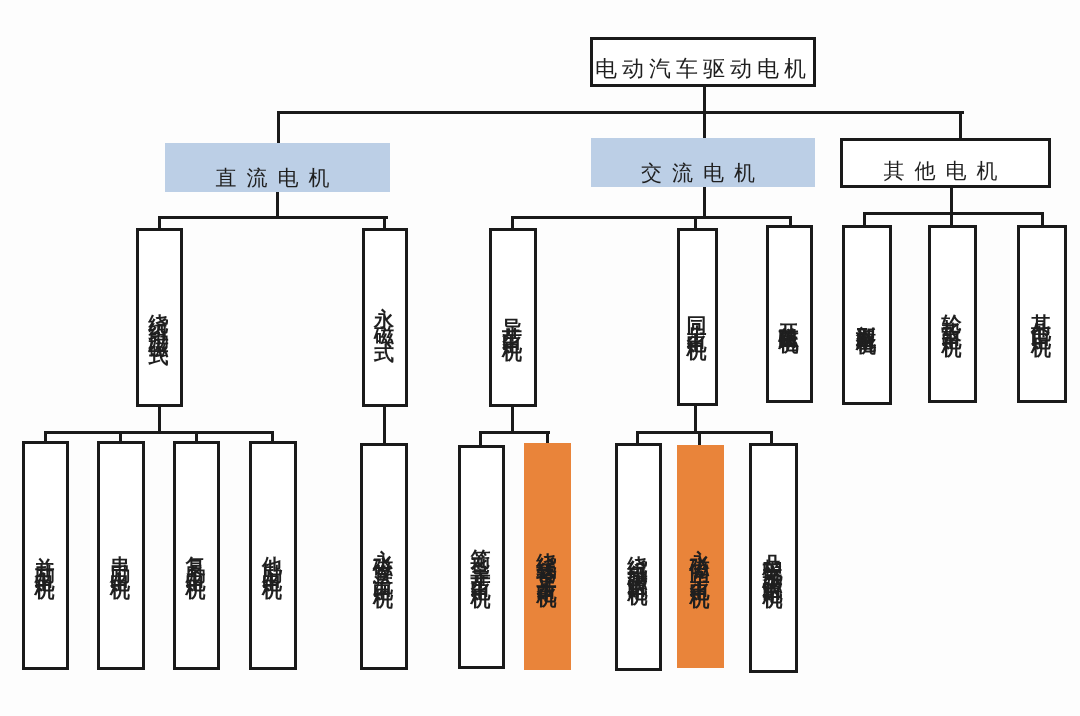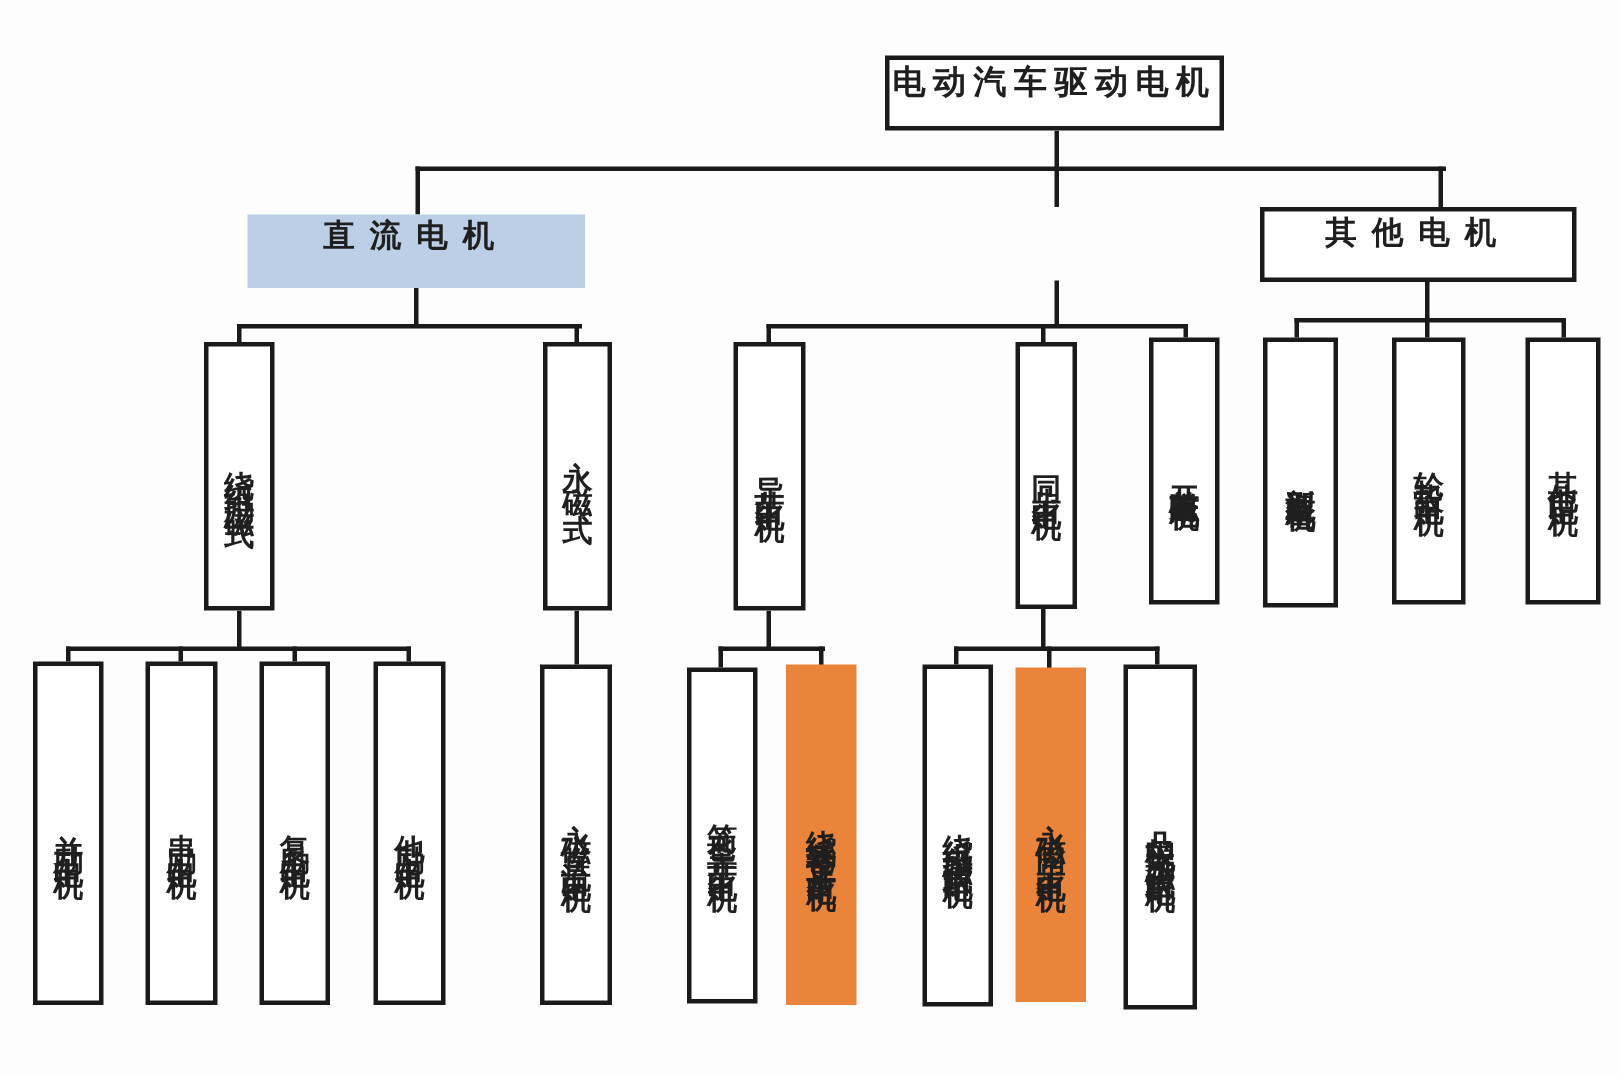--- a/index.html
+++ b/index.html
@@ -14,23 +14,23 @@
   }
   
   .line {
     position: absolute;
     background: var(--line, #1a1a1a);
   }
   
   .hbox {
     position: absolute;
     display: flex;
-    align-items: flex-start;
+    align-items: flex-end;
     justify-content: center;
-    font-weight: bold;
+    font-weight: normal;
     color: var(--text, #1f1f1f);
     text-align: center;
     white-space: nowrap;
   }
   .hbox.root {
     background: var(--box_bg, #fff);
     border: 3px solid var(--line, #1a1a1a);
     font-size: 22px;
     letter-spacing: 5px;
   }
@@ -112,20 +112,23 @@
   <div class="line" style="left:950px; top:212px; width:3px; height:15px;"></div>
   <div class="line" style="left:1041px; top:212px; width:3px; height:15px;"></div>
 
   <div class="hbox root" style="left:590px; top:37px; width:226px; height:50px;">
     <span>电动汽车驱动电机</span>
   </div>
 
   <div class="hbox blue" style="left:165px; top:143px; width:225px; height:49px;">
     <span>直流电机</span>
   </div>
+  <div class="hbox blue" style="left:591px; top:138px; width:224px; height:49px;">
+    <span>交流电机</span>
+  </div>
   <div class="hbox white" style="left:840px; top:138px; width:211px; height:50px;">
     <span>其他电机</span>
   </div>
 
   <div class="vbox ls-md" style="left:136px; top:228px; width:47px; height:179px;">
     <span>绕组励磁式</span>
   </div>
   <div class="vbox ls-xl" style="left:362px; top:228px; width:46px; height:179px;">
     <span>永磁式</span>
   </div>

